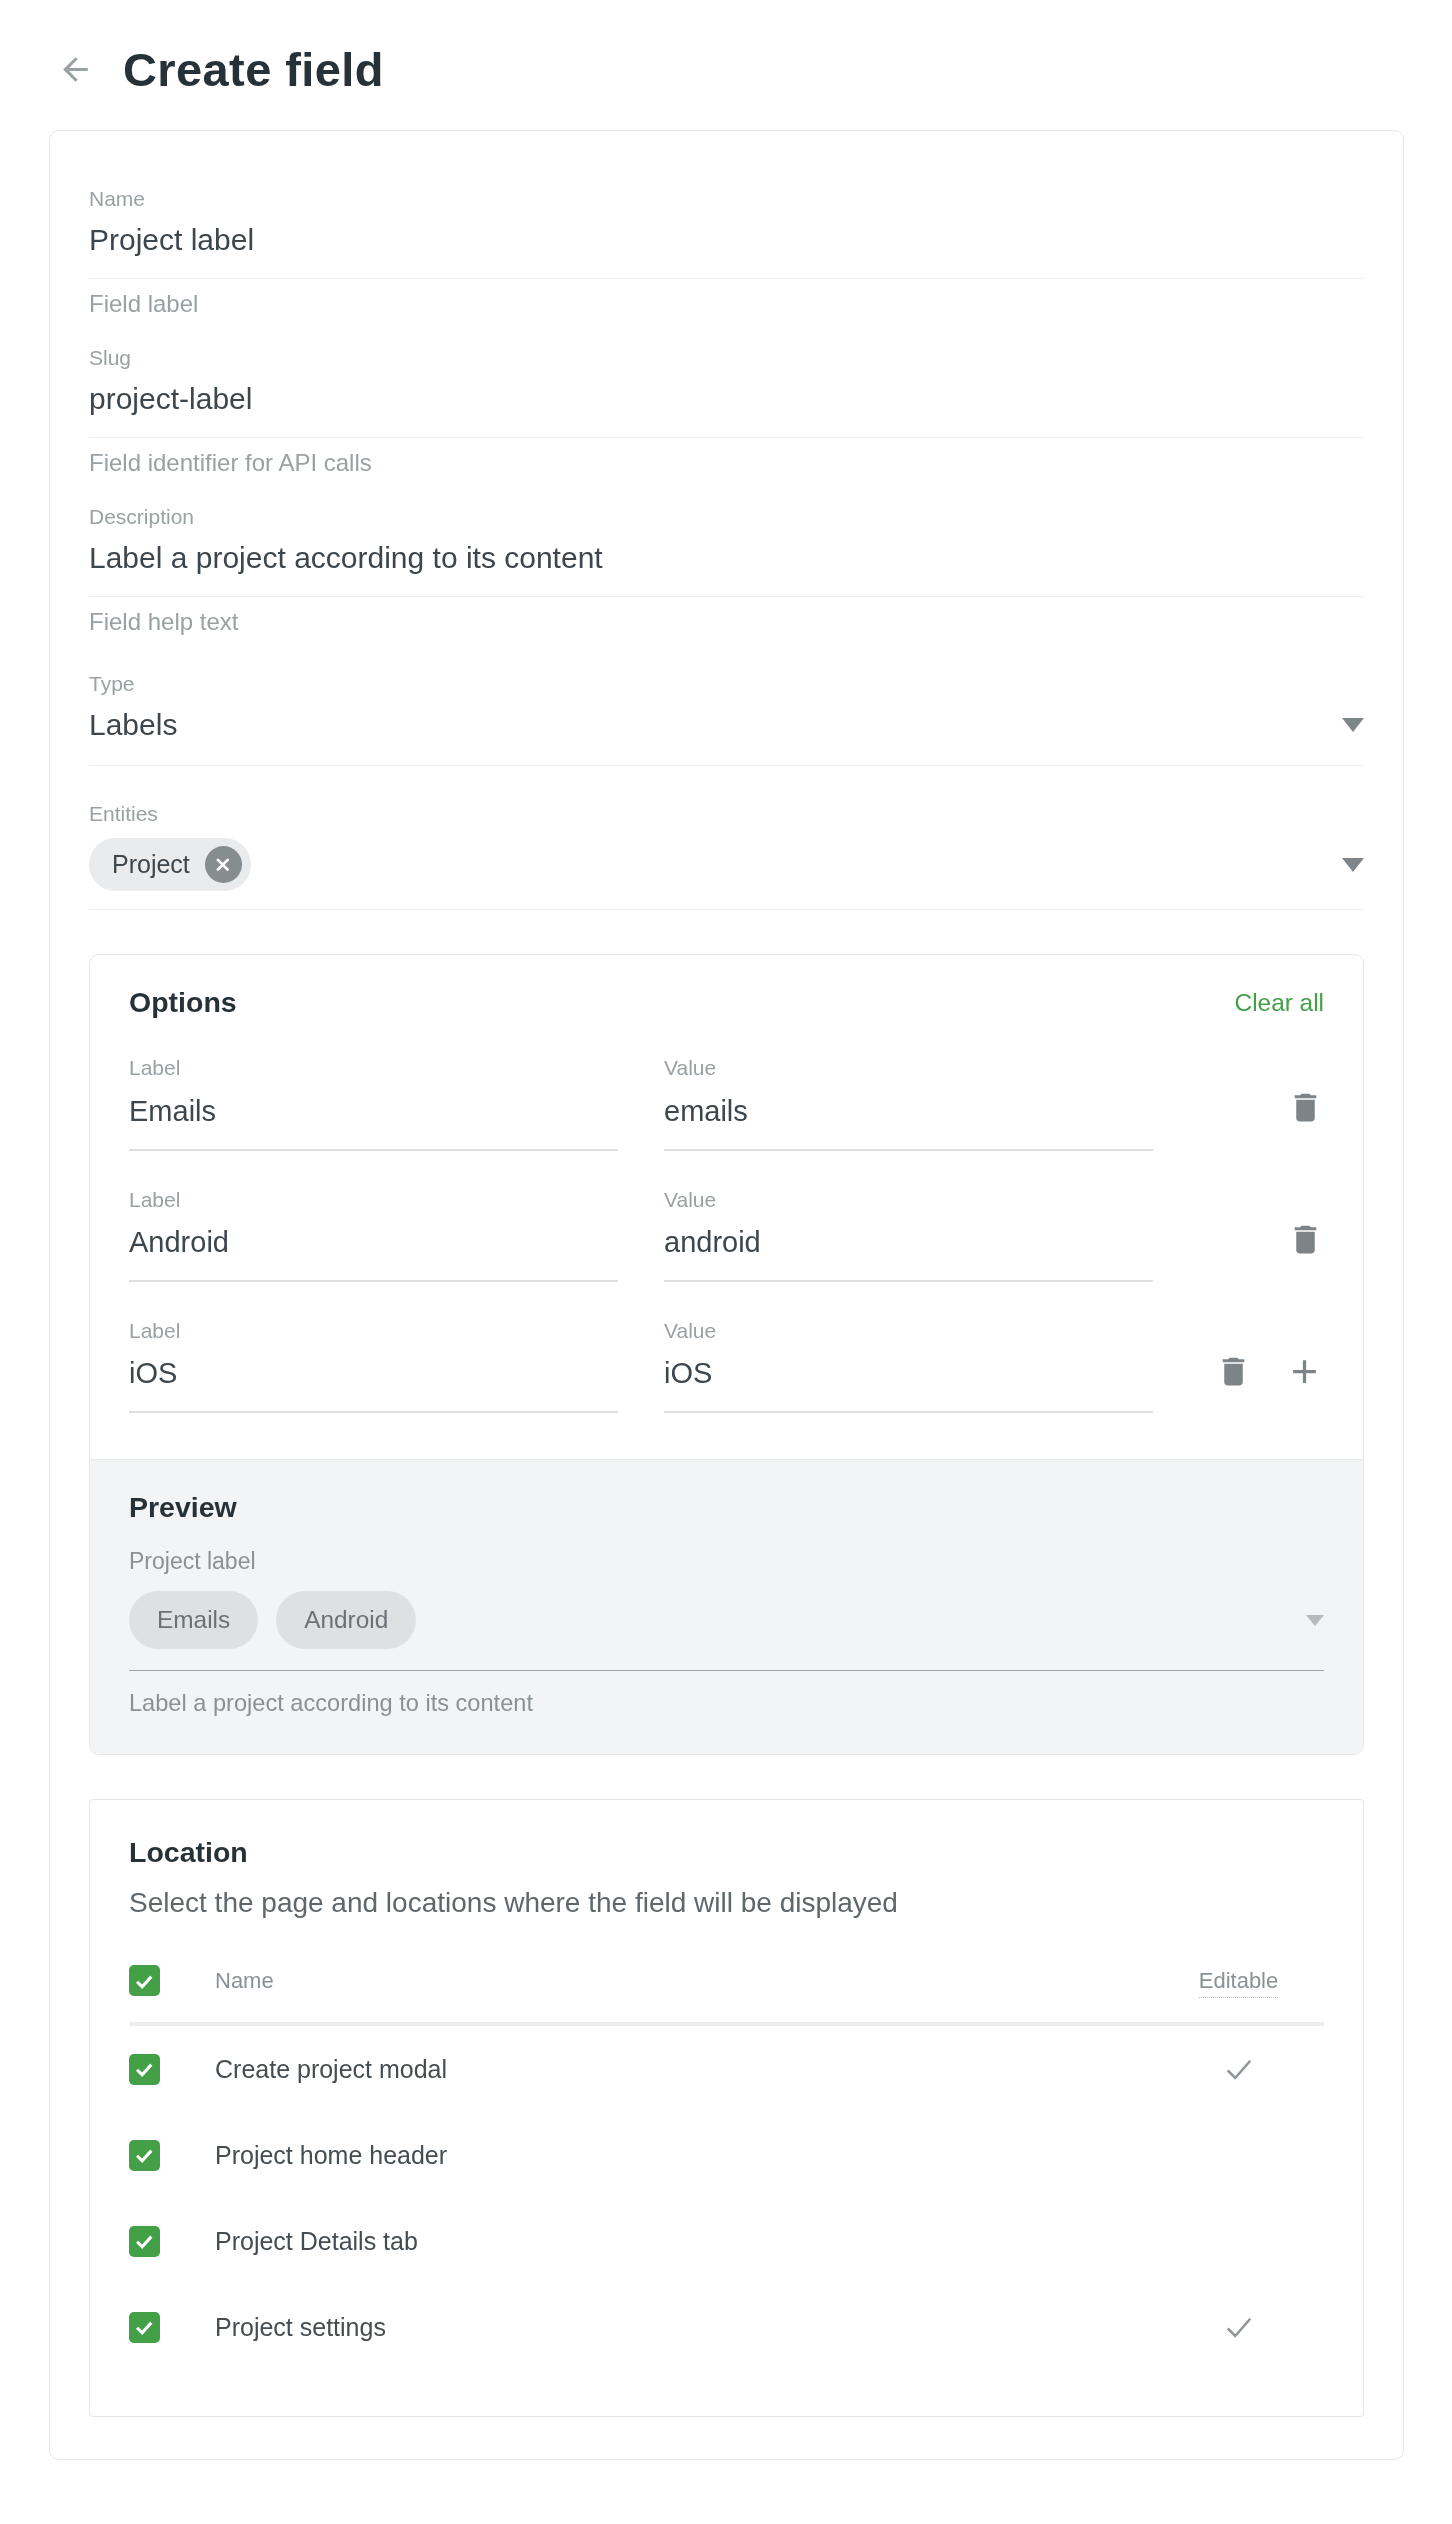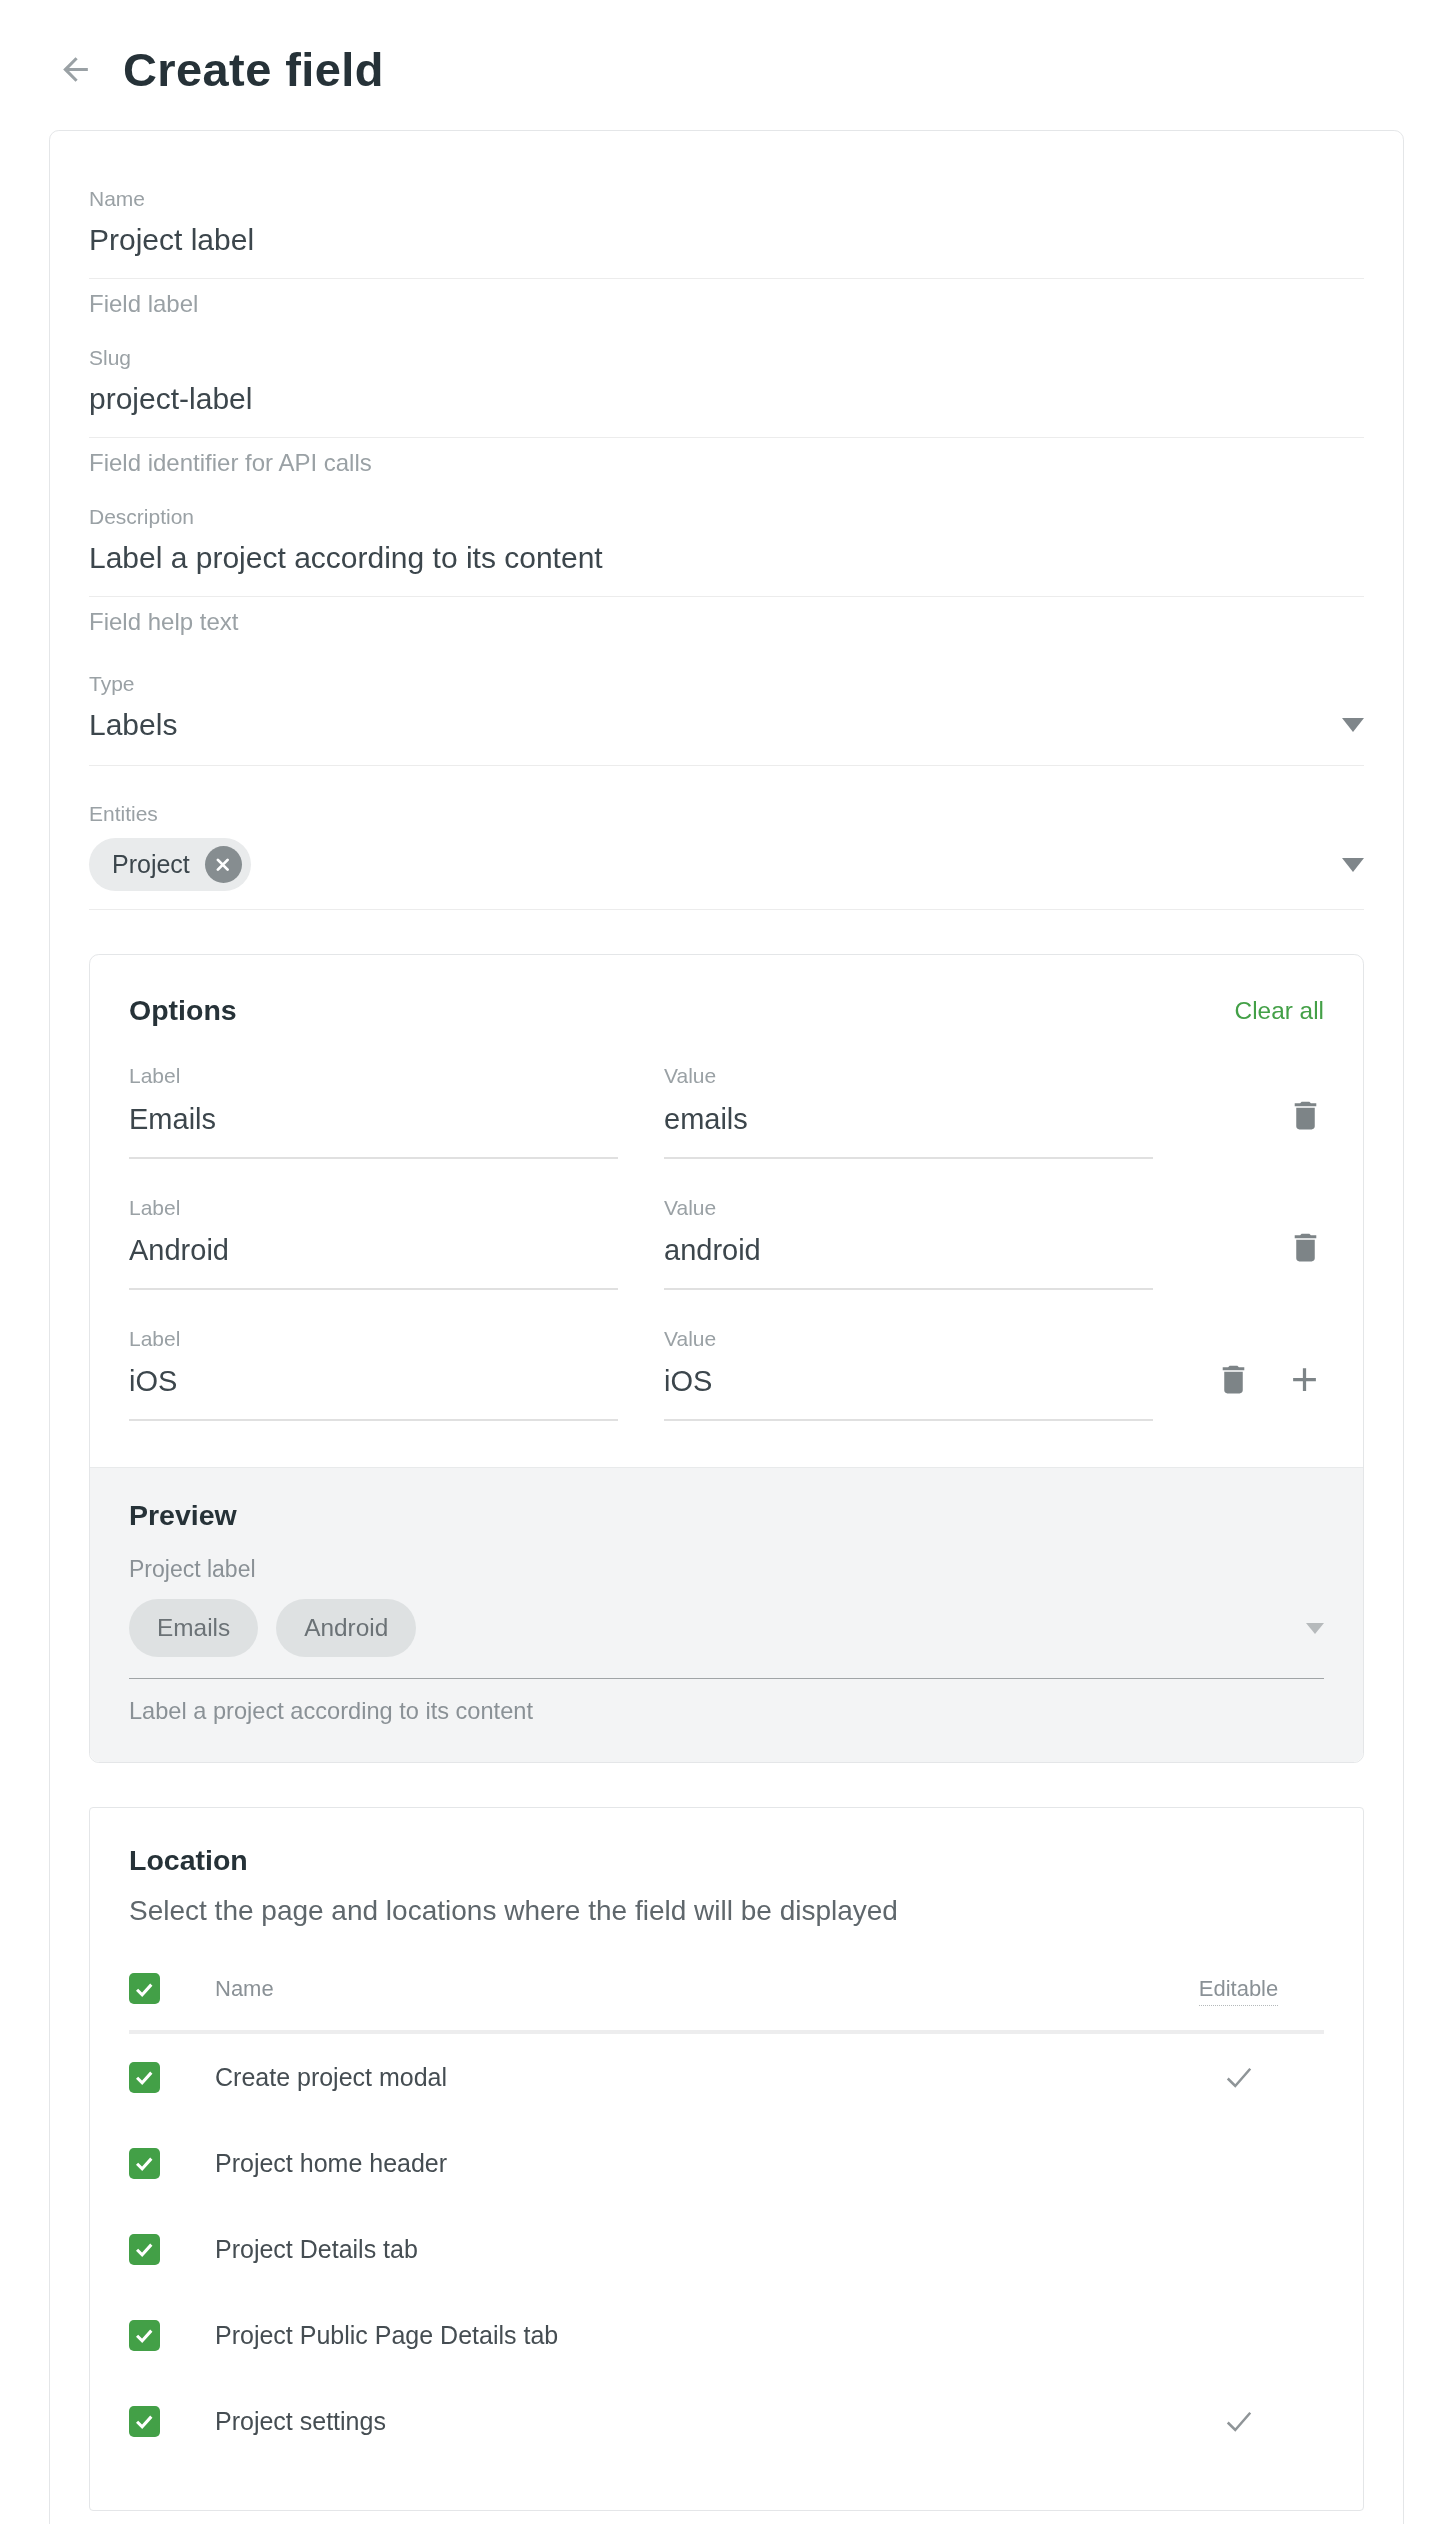--- a/index.html
+++ b/index.html
@@ -53,21 +53,21 @@
     font-size:25px;color:var(--ink-value);
   }
   .chip-close{
     width:37px;height:37px;border-radius:50%;
     background:#868d90;border:none;padding:0;cursor:pointer;
     display:flex;align-items:center;justify-content:center;
   }
 
   
   .options-card{margin-top:44px;border:1.6px solid var(--card-border);border-radius:9.8px;}
-  .options-body{padding:39px 39px 46px 39px;}
+  .options-body{padding:31px 39px 46px 39px;}
   .options-head{display:flex;align-items:center;justify-content:space-between;}
   .sec-title{font-size:28.5px;font-weight:700;color:var(--ink-dark);}
   .clear-all{border:none;background:none;padding:0;cursor:pointer;font-size:24.4px;color:var(--accent-green);font-family:inherit;}
   .opt-row{display:flex;align-items:flex-start;gap:46px;margin-top:37px;}
   .opt-col{width:489px;}
   .opt-caption{font-size:21px;color:var(--ink-muted);}
   .opt-value{font-size:29px;color:var(--ink-value);margin-top:14.7px;padding-bottom:20.4px;border-bottom:2.4px solid #e0e0e0;}
   .opt-icons{margin-left:auto;display:flex;align-items:center;gap:33px;padding-top:33px;}
   .icon-btn{border:none;background:none;padding:0;cursor:pointer;display:flex;align-items:center;}
 
@@ -306,35 +306,20 @@
           </span>
         </span>
         <span class="loc-row-name">Project Details tab</span>
         <span class="loc-check" style="visibility: hidden;">
           <svg viewBox="0 0 24 24" width="36" height="36">
               <path d="M4.5 13 L9.5 18 L19.5 6.5" stroke="#8f9598" stroke-width="1.7" fill="none"></path>
             </svg>
         </span>
       </div>
 
-      <div class="loc-row">
-        <span class="checkbox">
-          <span style="display:flex;">
-            <svg viewBox="0 0 24 24" width="24.4" height="24.4">
-                <polyline points="5,12.5 10,17.5 19,7.5" stroke="#ffffff" stroke-width="3" fill="none"></polyline>
-              </svg>
-          </span>
-        </span>
-        <span class="loc-row-name">Project Public Page Details tab</span>
-        <span class="loc-check" style="visibility: hidden;">
-          <svg viewBox="0 0 24 24" width="36" height="36">
-              <path d="M4.5 13 L9.5 18 L19.5 6.5" stroke="#8f9598" stroke-width="1.7" fill="none"></path>
-            </svg>
-        </span>
-      </div>
 
       <div class="loc-row">
         <span class="checkbox">
           <span style="display:flex;">
             <svg viewBox="0 0 24 24" width="24.4" height="24.4">
                 <polyline points="5,12.5 10,17.5 19,7.5" stroke="#ffffff" stroke-width="3" fill="none"></polyline>
               </svg>
           </span>
         </span>
         <span class="loc-row-name">Project settings</span>

